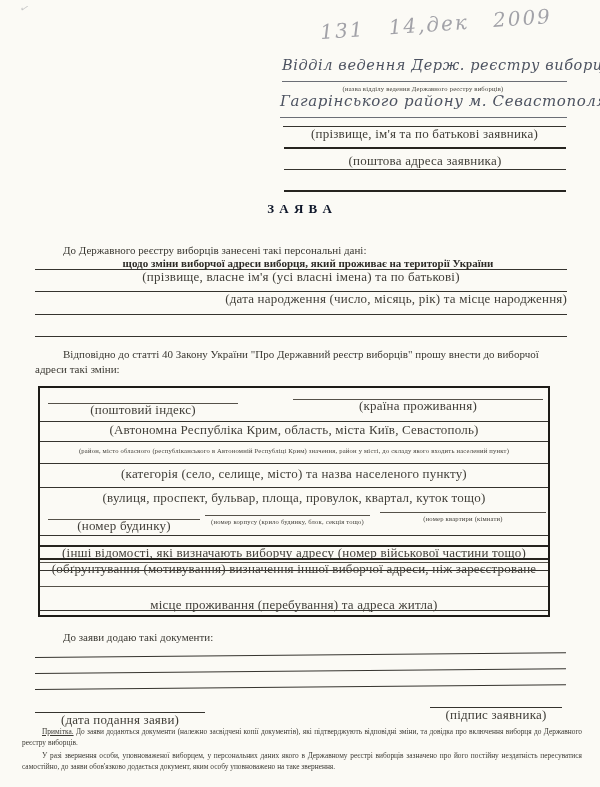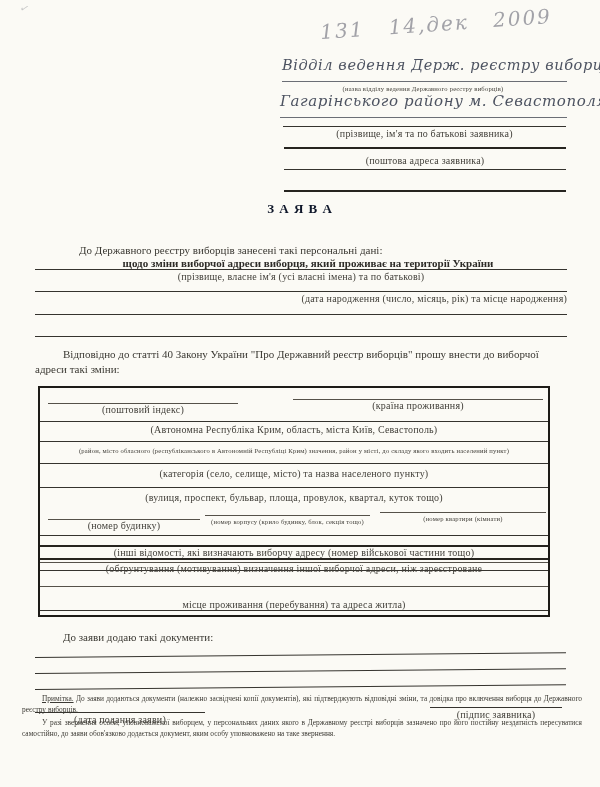--- a/index.html
+++ b/index.html
@@ -11,21 +11,21 @@
     background:#fbfaf5;
     overflow:hidden;
     font-family:"Liberation Serif",serif;
     color:#383838;
   }
   .rule{position:absolute;height:1px;background:#555149;}
   .rule.dark{background:#35332e;}
   .rule.thick{height:2px;background:#26241f;}
   .cap{
     position:absolute;
-    font-size:10px;line-height:9px;
+    font-size:13px;line-height:9px;
     color:#403e38;
     text-align:center;
     letter-spacing:0.2px;
     white-space:nowrap;
   }
   .cap.tiny{font-size:6.6px;}
   .hw{
     font-family:"DejaVu Serif",serif;
     font-style:italic;
     color:#4d5361;
@@ -107,21 +107,21 @@
   <div class="cap" style="left:283px;top:129px;width:283px;">(прізвище, ім'я та по батькові заявника)</div>
   <div class="rule thick" style="left:284px;top:147px;width:282px;"></div>
 
   <div class="rule dark" style="left:284px;top:169px;width:282px;"></div>
   <div class="cap" style="left:284px;top:156px;width:282px;">(поштова адреса заявника)</div>
   <div class="rule thick" style="left:284px;top:190px;width:282px;"></div>
 
   <div class="title" style="top:201px;">З А Я В А</div>
   <div class="subtitle" style="top:217px;">щодо зміни виборчої адреси виборця, який проживає на території України</div>
 
-  <div class="para indent" style="left:51px;top:243px;width:535px;">До Державного реєстру виборців занесені такі персональні дані:</div>
+  <div class="para indent" style="left:35px;top:243px;width:535px;">До Державного реєстру виборців занесені такі персональні дані:</div>
 
   <div class="rule dark" style="left:35px;top:269px;width:532px;"></div>
   <div class="cap" style="left:35px;top:272px;width:532px;">(прізвище, власне ім'я (усі власні імена) та по батькові)</div>
 
   <div class="rule dark" style="left:35px;top:291px;width:532px;"></div>
   <div class="cap" style="left:35px;top:294px;width:532px;text-align:right;">(дата народження (число, місяць, рік) та місце народження)</div>
 
   <div class="rule dark" style="left:35px;top:314px;width:532px;"></div>
 
   <div class="rule dark" style="left:35px;top:336px;width:532px;"></div>
@@ -174,18 +174,18 @@
   <div class="rule dark doc-rule" style="left:35px;top:657px;width:531px;"></div>
   <div class="rule dark doc-rule" style="left:35px;top:673px;width:531px;"></div>
   <div class="rule dark doc-rule" style="left:35px;top:689px;width:531px;"></div>
 
   <div class="rule dark" style="left:35px;top:712px;width:170px;"></div>
   <div class="cap" style="left:35px;top:715px;width:170px;">(дата подання заяви)</div>
 
   <div class="rule dark" style="left:430px;top:707px;width:132px;"></div>
   <div class="cap" style="left:430px;top:710px;width:132px;">(підпис заявника)</div>
 
-  <div class="note" style="left:22px;top:694px;width:560px;">
+  <div class="note" style="left:22px;top:727px;width:560px;">
     <div style="text-indent:20px;"><span class="lbl">Примітка.</span><span> До заяви додаються документи (належно засвідчені копії документів), які підтверджують відповідні зміни, та довідка про включення виборця до Державного реєстру виборців.</span></div>
     <div style="text-indent:20px;margin-top:3px;">У разі звернення особи, уповноваженої виборцем, у персональних даних якого в Державному реєстрі виборців зазначено про його постійну нездатність пересуватися самостійно, до заяви обов'язково додається документ, яким особу уповноважено на таке звернення.</div>
   </div>
 
 </div>
 
 </body></html>

